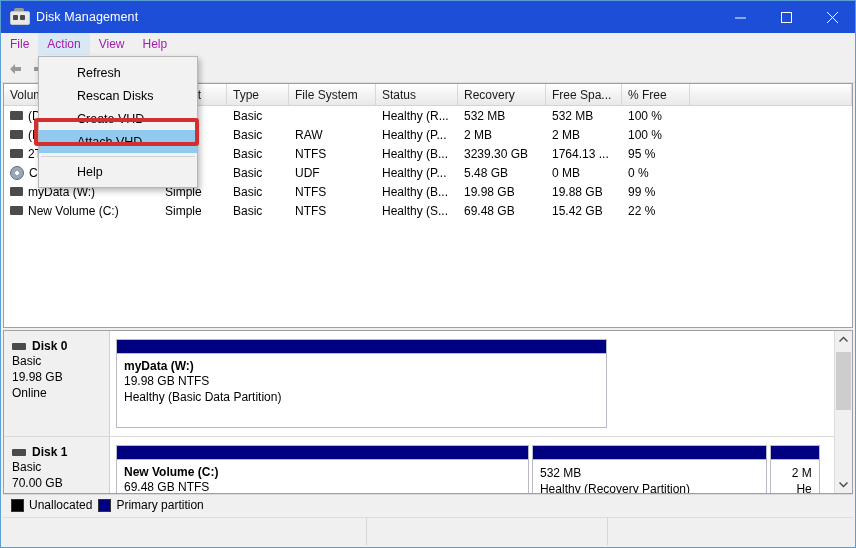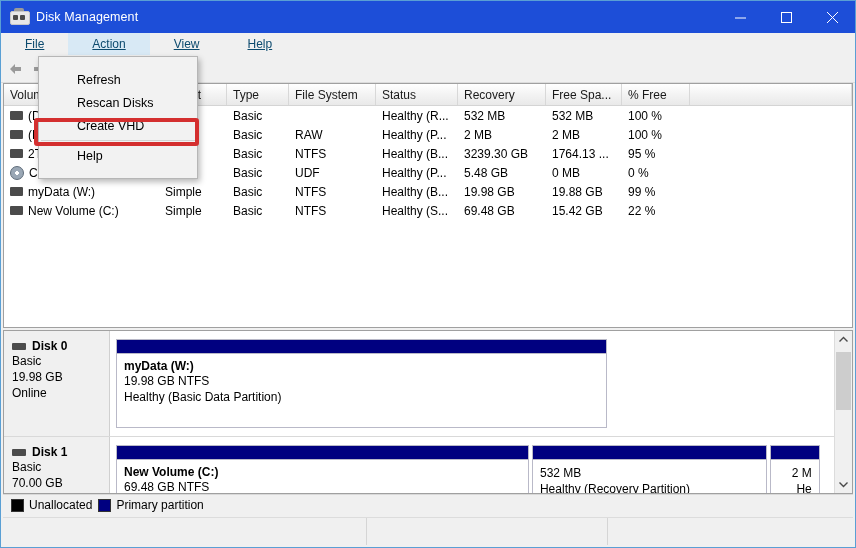--- a/index.html
+++ b/index.html
@@ -51,22 +51,22 @@
     color:#ffffff;
   }
   .win-btn svg{display:block;}
 
   
   .menubar{
     height:22px;background:#f0f0f0;display:flex;align-items:stretch;flex:none;
     border-bottom:1px solid #f0f0f0;
   }
   .menu-item{
-    padding:0 24px;display:flex;align-items:center;
-    font-size:12px;color:#0c4a6e;text-decoration:underline;
+    padding:0 9px;display:flex;align-items:center;
+    font-size:12px;color:#a21caf;
   }
   .menu-item.open{background:#d8e9f5;}
 
   
   .toolbar{
     height:26px;background:#f0f0f0;display:flex;align-items:center;flex:none;
     padding-left:6px;gap:5px;
     border-bottom:1px solid #dcdcdc;
   }
   .tb-ico{width:18px;height:18px;position:relative;}
@@ -173,21 +173,21 @@
     margin:2px 2px 2px 2px;box-sizing:border-box;
   }
   .sb-cell{border-right:1px solid #d5d5d5;}
   .sb-cell:last-child{border-right:none;}
 
   
   .dropdown{
     position:absolute;left:37px;top:55px;width:158px;
     background:#f2f2f2;border:1px solid #b6b6b6;
     box-shadow:2px 3px 6px rgba(0,0,0,.28);
-    z-index:50;padding:11px 0;
+    z-index:50;padding:4px 0;
   }
   .dd-item{
     height:23px;display:flex;align-items:center;
     padding-left:38px;font-size:12.5px;color:#000;box-sizing:border-box;
   }
   .dd-item.highlighted{background:#92c9ee;}
   .dd-sep{height:1px;background:#d2d2d2;margin:3px 2px;}
   .redbox{
     position:absolute;left:33px;top:117px;width:165px;height:28px;
     border:4px solid #d42f2f;border-radius:3px;
@@ -458,18 +458,19 @@
       <div class="sb-cell" style="flex:1"></div>
       <div class="sb-cell" style="width:240px"></div>
       <div class="sb-cell" style="width:245px"></div>
     </div>
   </div>
 
   <div class="dropdown" id="dropdown">
       <div class="dd-item">Refresh</div>
       <div class="dd-item">Rescan Disks</div>
       <div class="dd-item">Create VHD</div>
+      <div class="dd-item highlighted">Attach VHD</div>
       <div class="dd-sep"></div>
       <div class="dd-item">Help</div>
     </div>
   <div class="redbox"></div>
 
 </div>
 
 </body></html>

